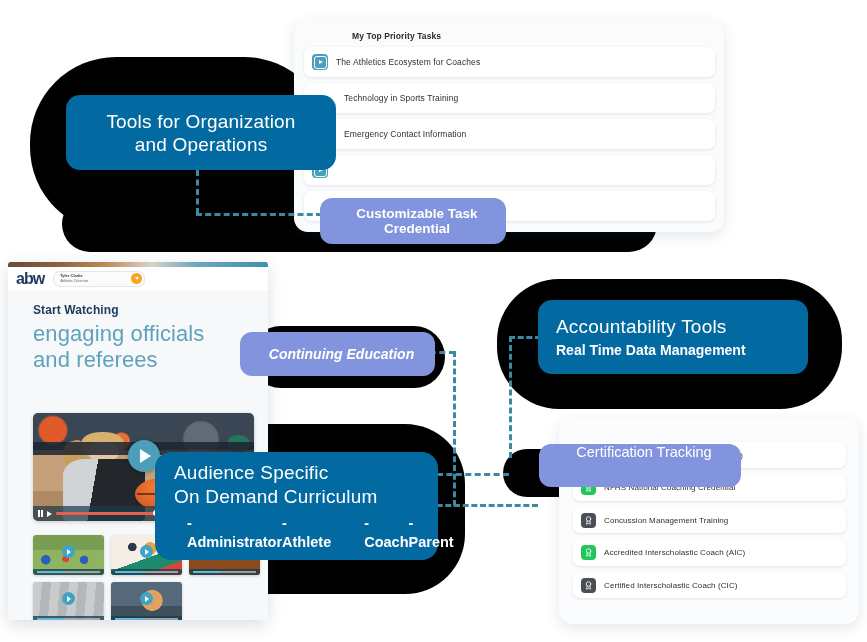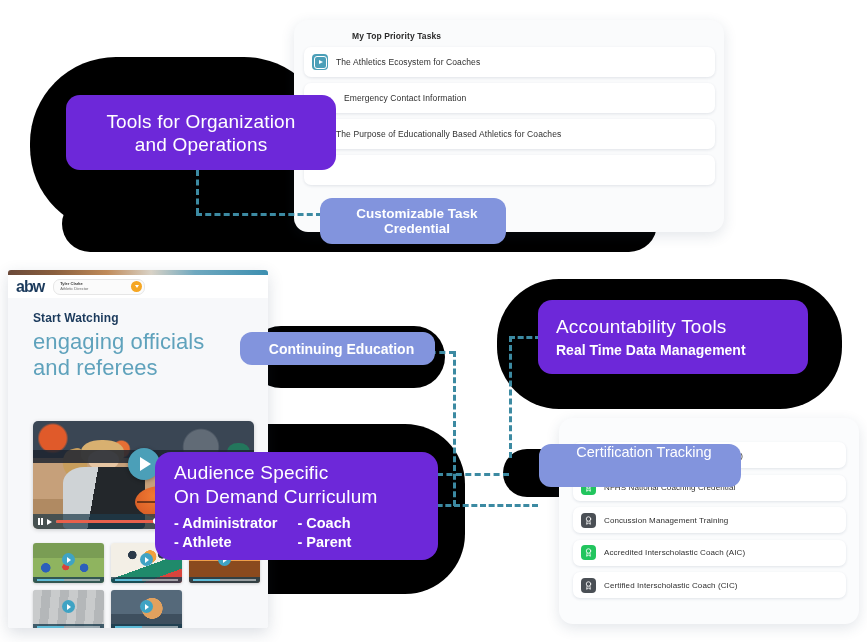--- a/index.html
+++ b/index.html
@@ -15,40 +15,40 @@
   .blob{position:absolute;background:#000000;}
   .blob-tools{left:30px;top:57px;width:300px;height:176px;border-radius:86px;}
   .blob-task{left:62px;top:196px;width:595px;height:56px;border-radius:28px;}
   .blob-contedu{left:250px;top:326px;width:195px;height:62px;border-radius:31px;}
   .blob-audience{left:160px;top:424px;width:305px;height:170px;border-radius:60px;}
   .blob-account{left:497px;top:279px;width:345px;height:130px;border-radius:62px;}
   .blob-certtrk{left:503px;top:449px;width:120px;height:48px;border-radius:24px;}
 
   
   .card{position:absolute;box-sizing:border-box;display:flex;flex-direction:column;justify-content:center;}
-  .card.teal{background:#6d28d9;color:#ffffff;}
+  .card.teal{background:#0369a1;color:#ffffff;}
   .card.purple{background:#8294dd;color:#ffffff;padding-left:8px;}
 
   .c-tools{left:66px;top:95px;width:270px;height:75px;border-radius:14px;
            align-items:center;text-align:center;}
   .c-tools .t1{font-size:19px;font-weight:400;line-height:23px;letter-spacing:.2px;}
 
   .c-taskmgmt{left:320px;top:198px;width:186px;height:46px;border-radius:12px;
               align-items:center;text-align:center;}
   .c-taskmgmt .t1{font-size:13.5px;font-weight:700;line-height:15px;}
 
-  .c-contedu{left:240px;top:332px;width:195px;height:33px;border-radius:12px;
-             align-items:center;text-align:center;justify-content:center;}
+  .c-contedu{left:240px;top:332px;width:195px;height:44px;border-radius:12px;
+             align-items:center;text-align:center;justify-content:center;font-style:italic;}
   .c-contedu .t1{font-size:14px;font-weight:700;line-height:16px;}
 
   .c-audience{left:155px;top:452px;width:283px;height:108px;border-radius:16px;
               padding:0 0 0 19px;justify-content:center;}
   .c-audience .t1{font-size:19px;font-weight:400;line-height:24px;letter-spacing:.2px;}
   .c-audience .bullets{margin-top:5px;display:flex;gap:20px;font-size:14.5px;font-weight:700;line-height:19px;}
-  .c-audience .bullets .col{display:flex;flex-direction:column;}
+  .c-audience .bullets .col{display:flex;flex-direction:row;margin-left:13px;}
 
   .c-account{left:538px;top:300px;width:270px;height:74px;border-radius:14px;
              padding:0 0 0 18px;justify-content:center;}
   .c-account .t1{font-size:19px;font-weight:400;line-height:24px;letter-spacing:.2px;}
   .c-account .t2{font-size:14px;font-weight:700;line-height:19px;margin-top:2px;}
 
   .c-certtrk{left:539px;top:444px;width:202px;height:43px;border-radius:12px;
              align-items:center;text-align:center;justify-content:flex-start;}
   .c-certtrk .t1{font-size:14.5px;font-weight:400;line-height:17px;}
 
@@ -82,21 +82,21 @@
     width:11px;height:11px;border:1.2px solid #ffffff;border-radius:3px;
     display:flex;align-items:center;justify-content:center;
   }
   .play-sq .tri{
     width:0;height:0;border-left:4px solid #ffffff;
     border-top:2.6px solid transparent;border-bottom:2.6px solid transparent;margin-left:1px;
   }
 
   
   .panel-abw{
-    position:absolute;left:8px;top:270px;width:260px;height:358px;
+    position:absolute;left:8px;top:262px;width:260px;height:358px;
     background:#ffffff;border-radius:3px;
     box-shadow:0 5px 16px rgba(40,60,90,.17);
     overflow:hidden;
   }
   .abw-topstrip{position:absolute;left:0;top:0;width:100%;height:5px;
     background:linear-gradient(90deg,#6b4a3a 0%,#8a5f3e 18%,#c08b5a 38%,#d9d2c6 55%,#6fa8bf 72%,#3d8fb0 100%);}
   .abw-header{position:absolute;left:0;top:5px;width:100%;height:23px;background:#ffffff;display:flex;align-items:center;padding-left:8px;}
   .abw-logo{font-size:16px;font-weight:700;color:#1b3a5c;letter-spacing:-1px;line-height:16px;position:relative;}
   .abw-user{
     margin-left:9px;height:14px;min-width:82px;border-radius:7px;background:#fbfbfb;
@@ -214,32 +214,34 @@
 
       <div class="task-row">
         <span class="play-sq">
           <span class="ring">
               <span class="tri"></span>
             </span>
         </span>
         <span class="label">The Athletics Ecosystem for Coaches</span>
       </div>
 
+      <div class="task-row noicon">
+        <span class="label">Technology in Sports Training</span>
+      </div>
 
       <div class="task-row noicon">
         <span class="label">Emergency Contact Information</span>
       </div>
 
       <div class="task-row">
         <span class="play-sq">
           <span class="ring">
               <span class="tri"></span>
             </span>
         </span>
-        <span class="label">The Purpose of Educationally Based Athletics for Coaches</span>
       </div>
 
       <div class="task-row noicon"></div>
     </div>
   </div>
 
   <div class="dash-v" style="left:196px;top:170px;height:44px;"></div>
   <div class="dash-h" style="left:196px;top:213px;width:126px;"></div>
 
   <div class="dash-h" style="left:420px;top:351px;width:35px;"></div>

